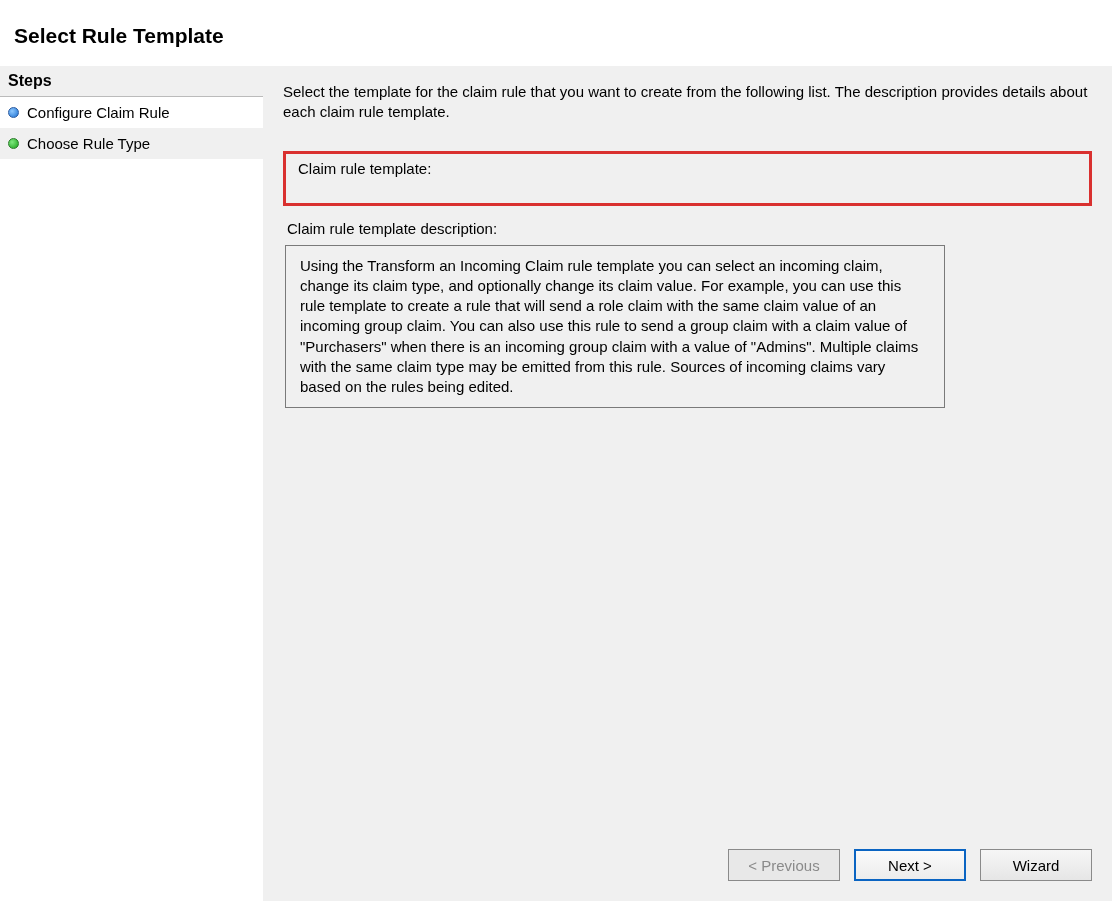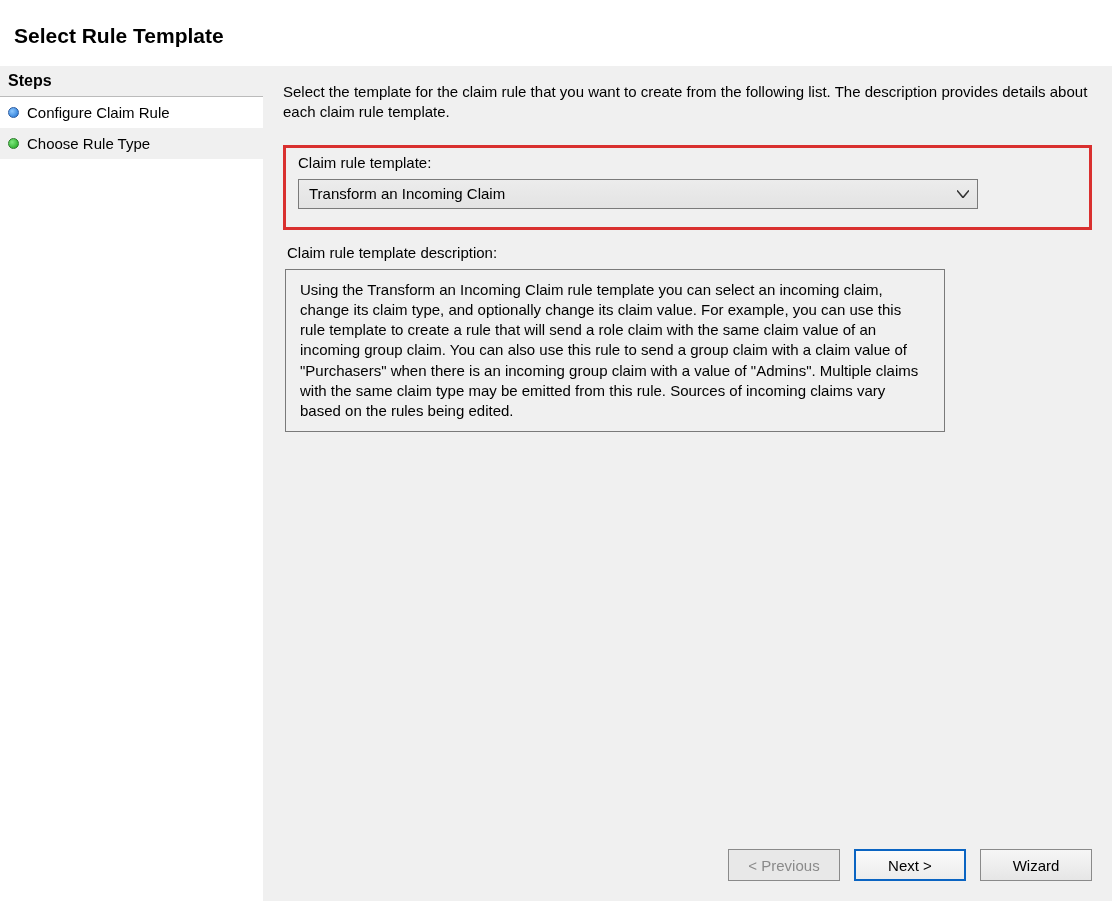--- a/index.html
+++ b/index.html
@@ -109,21 +109,21 @@
     padding: 0;
   }
   .main-content {
     flex: 1;
     padding: 16px 20px 10px 20px;
     overflow: auto;
   }
   .intro-text {
     font-size: 15px;
     line-height: 1.35;
-    margin-bottom: 22px;
+    margin-bottom: 28px;
   }
   .highlight-box {
     border: 3px solid #d9302f;
     padding: 6px 12px 18px 12px;
     margin-bottom: 14px;
     background: #f0f0f0;
   }
   .field-label {
     font-size: 15px;
     margin-bottom: 8px;
@@ -212,28 +212,20 @@
       </div>
     </div>
 
     <div class="main">
       <div class="main-content">
 
         <div class="intro-text">Select the template for the claim rule that you want to create from the following list. The description provides details about each claim rule template.</div>
 
         <div class="highlight-box">
           <div class="field-label">Claim rule template:</div>
-          <div class="dropdown">
-            <span>Transform an Incoming Claim</span>
-            <span class="dropdown-chevron">
-              <svg viewBox="0 0 10 6" width="12" height="8">
-                  <path d="M0 0 L5 6 L10 0" fill="none" stroke="#333" stroke-width="1.3"></path>
-                </svg>
-            </span>
-          </div>
         </div>
 
         <div class="desc-label">Claim rule template description:</div>
         <div class="desc-box">Using the Transform an Incoming Claim rule template you can select an incoming claim, change its claim type, and optionally change its claim value.  For example, you can use this rule template to create a rule that will send a role claim with the same claim value of an incoming group claim.  You can also use this rule to send a group claim with a claim value of "Purchasers" when there is an incoming group claim with a value of "Admins".  Multiple claims with the same claim type may be emitted from this rule.  Sources of incoming claims vary based on the rules being edited.</div>
 
       </div>
 
       <div class="footer">
         <button class="btn disabled">&lt; Previous</button>
         <button class="btn primary">Next &gt;</button>

